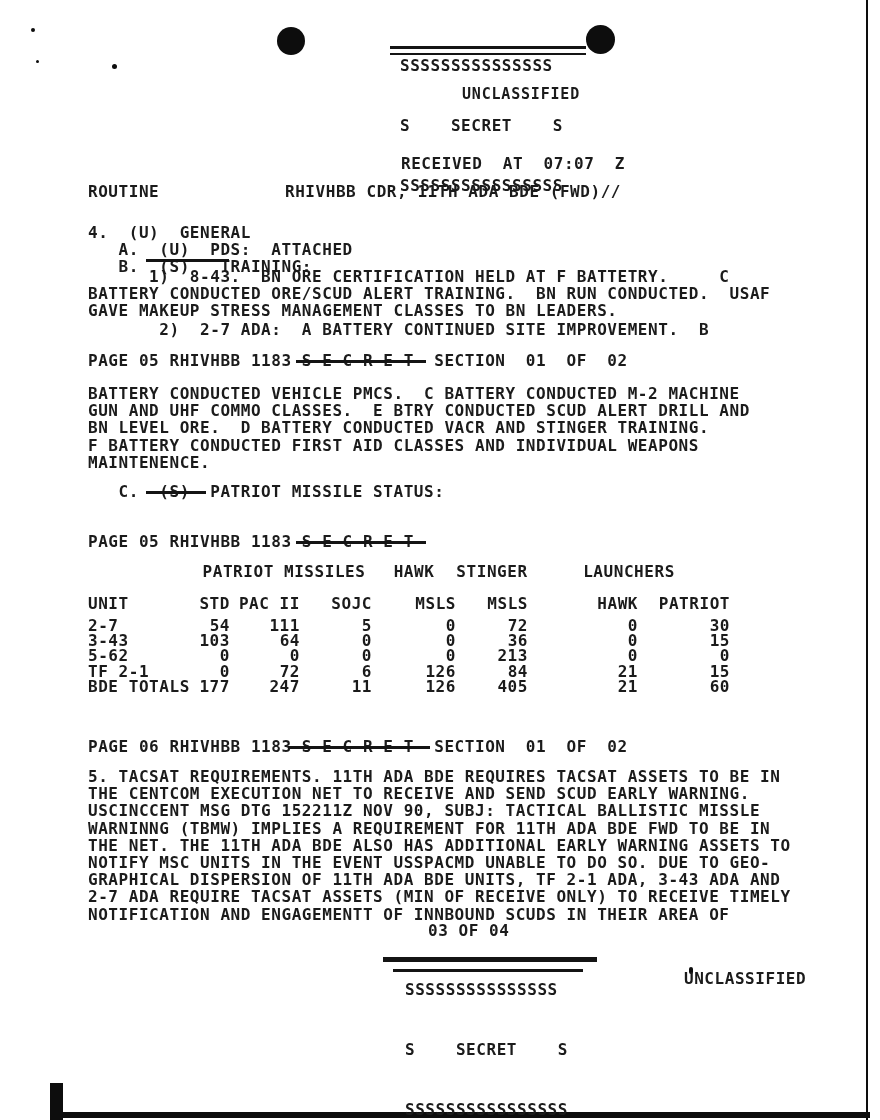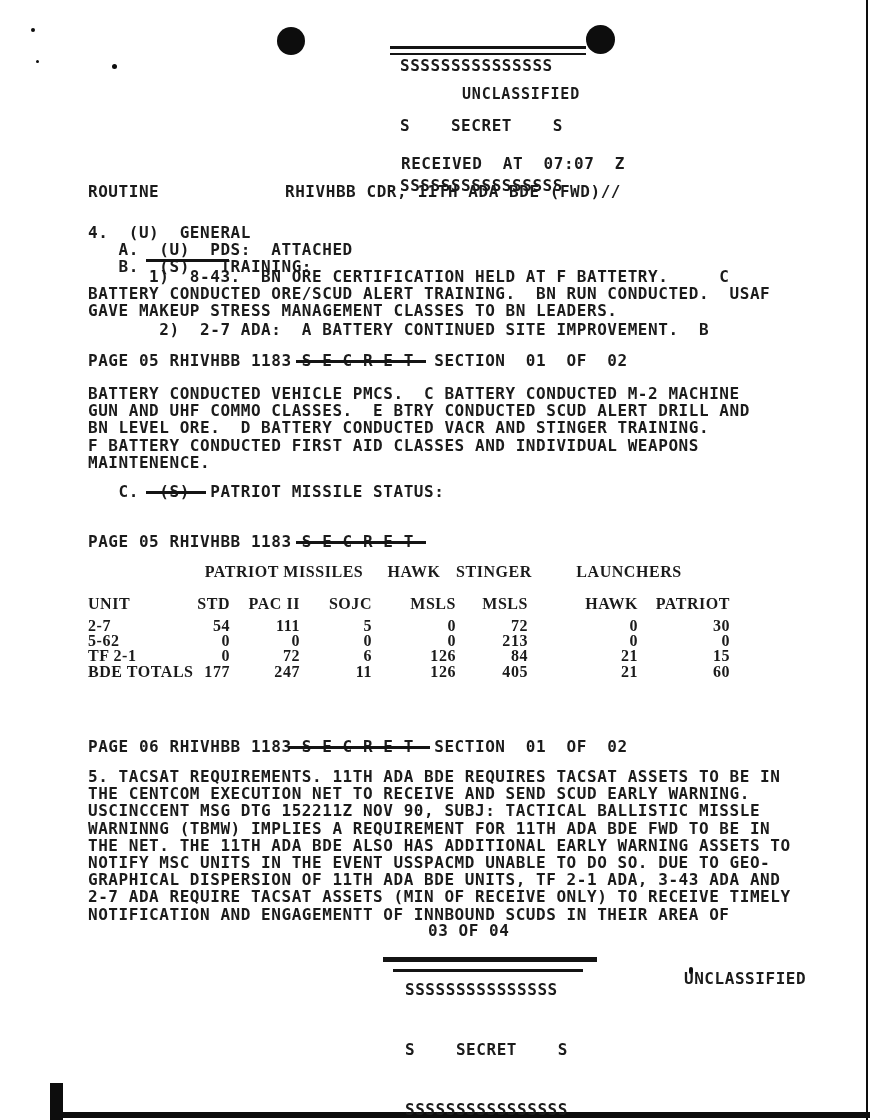--- a/index.html
+++ b/index.html
@@ -14,21 +14,21 @@
     line-height:17.2px; letter-spacing:0.55px;
   }
   .banner { line-height:20px; }
   .small { font-size:15px; letter-spacing:0.8px; }
   .strike { position:absolute; background:#141414; }
   .dot { position:absolute; background:#0d0d0d; border-radius:50%; }
   .bar { position:absolute; background:#0d0d0d; }
   .mtable {
     position:absolute; left:88px; top:564px; width:642px;
     border-collapse:collapse; table-layout:fixed;
-    font-size:16px; letter-spacing:0.55px;font-family:Liberation Serif, serif;
+    font-size:16px; letter-spacing:0.55px;
   }
   .mtable td { padding:0; vertical-align:top; white-space:pre; overflow:visible; }
   .mtable .gh { height:32px; line-height:16px; }
   .mtable .ch { height:22px; line-height:16px; }
   .mtable tr[data-name="table-data-row"] td { height:15px; line-height:15.2px; }
   .c { text-align:center; } .r { text-align:right; } .l { text-align:left; }
 </style>
 </head>
 <body>
 
@@ -116,20 +116,30 @@
           <td class="l" data-name="unit-cell">2-7</td>
           <td class="r" data-name="value-cell">54</td>
           <td class="r" data-name="value-cell">111</td>
           <td class="r" data-name="value-cell">5</td>
           <td class="r" data-name="value-cell">0</td>
           <td class="r" data-name="value-cell">72</td>
           <td class="r" data-name="value-cell">0</td>
           <td class="r" data-name="value-cell">30</td>
         </tr>
         <tr data-name="table-data-row">
+          <td class="l" data-name="unit-cell">3-43</td>
+          <td class="r" data-name="value-cell">103</td>
+          <td class="r" data-name="value-cell">64</td>
+          <td class="r" data-name="value-cell">0</td>
+          <td class="r" data-name="value-cell">0</td>
+          <td class="r" data-name="value-cell">36</td>
+          <td class="r" data-name="value-cell">0</td>
+          <td class="r" data-name="value-cell">15</td>
+        </tr>
+        <tr data-name="table-data-row">
           <td class="l" data-name="unit-cell">5-62</td>
           <td class="r" data-name="value-cell">0</td>
           <td class="r" data-name="value-cell">0</td>
           <td class="r" data-name="value-cell">0</td>
           <td class="r" data-name="value-cell">0</td>
           <td class="r" data-name="value-cell">213</td>
           <td class="r" data-name="value-cell">0</td>
           <td class="r" data-name="value-cell">0</td>
         </tr>
         <tr data-name="table-data-row">

